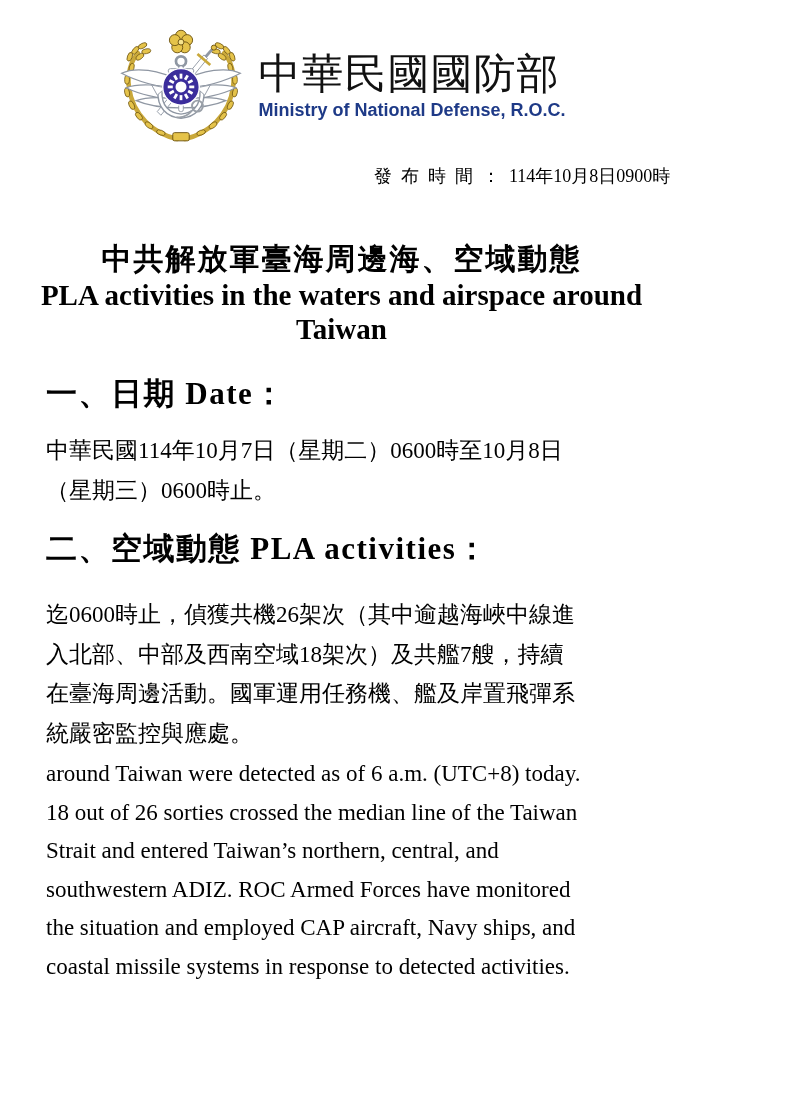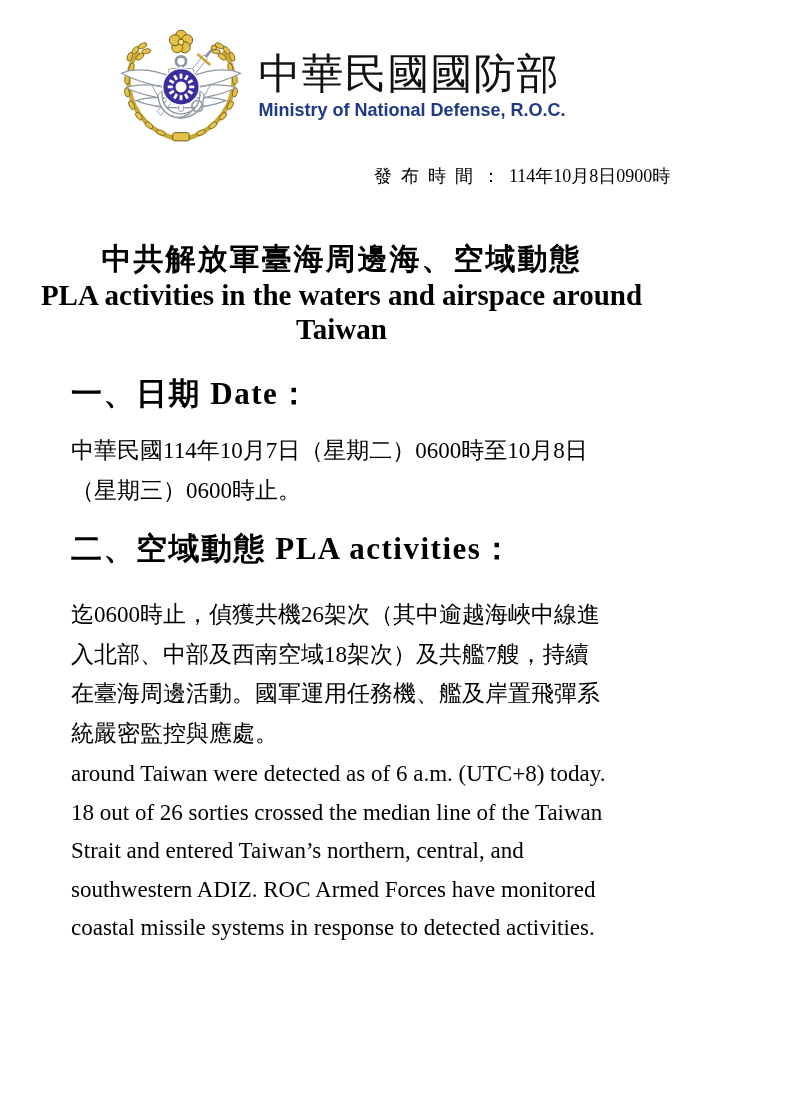--- a/index.html
+++ b/index.html
@@ -58,21 +58,21 @@
     letter-spacing: 2px;
     line-height: 38px;
   }
   .title-en {
     font-size: 29px;
     font-weight: bold;
     line-height: 34px;
   }
 
   
-  .content { margin: 0 40px 0 71px; }
+  .content { margin: 0 40px 0 46px; }
   .sec-head {
     font-size: 31px;
     font-weight: bold;
     line-height: 40px;
     letter-spacing: 1.5px;
     margin: 0;
   }
   .sec-head-1 { margin-top: 28px; }
   .sec-head-2 { margin-top: 19px; }
   .para { margin: 0; font-size: 23px; }
@@ -222,17 +222,18 @@
       <span class="line">入北部、中部及西南空域18架次）及共艦7艘，持續</span>
       <span class="line">在臺海周邊活動。國軍運用任務機、艦及岸置飛彈系</span>
       <span class="line">統嚴密監控與應處。</span>
     </p>
 
     <p class="para para-en para-en-act">
       <span class="line">around Taiwan were detected as of 6 a.m. (UTC+8) today.</span>
       <span class="line">18 out of 26 sorties crossed the median line of the Taiwan</span>
       <span class="line">Strait and entered Taiwan’s northern, central, and</span>
       <span class="line">southwestern ADIZ. ROC Armed Forces have monitored</span>
+      <span class="line">the situation and employed CAP aircraft, Navy ships, and</span>
       <span class="line">coastal missile systems in response to detected activities.</span>
     </p>
 
   </div>
 </div>
 
 </body></html>

